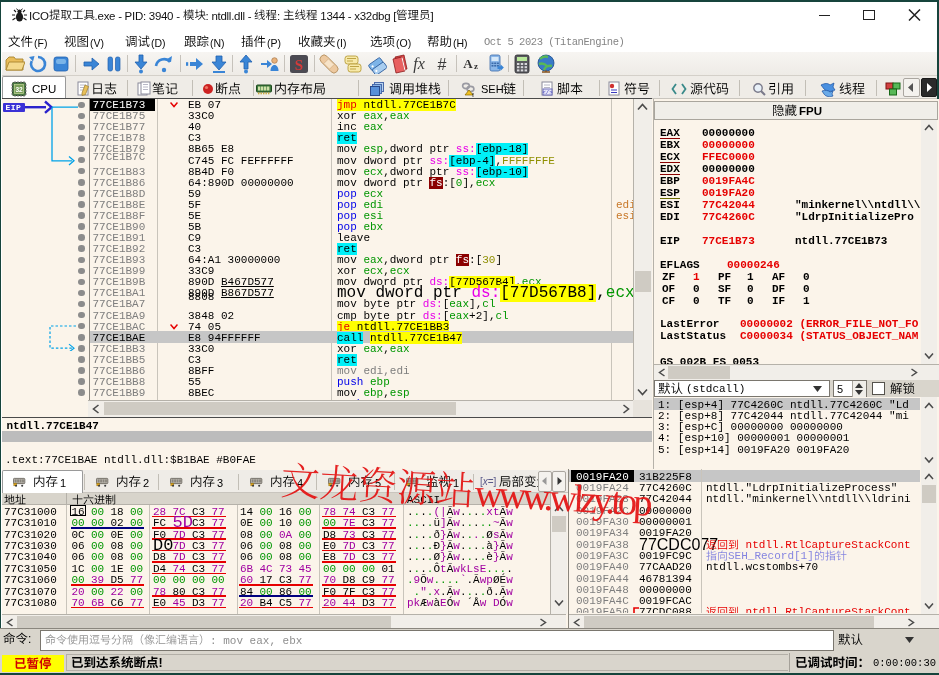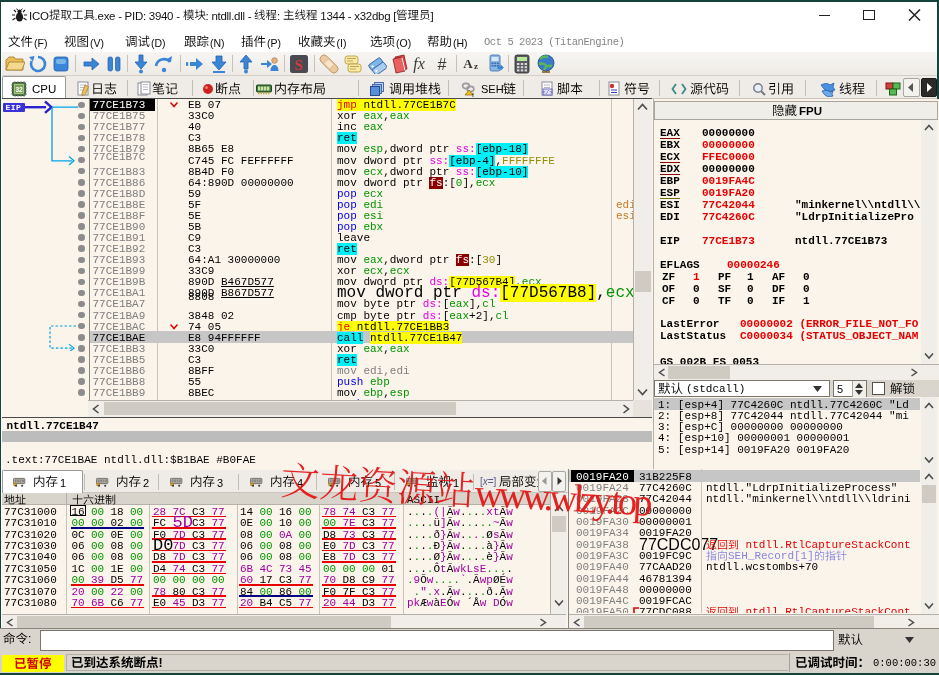--- a/index.html
+++ b/index.html
@@ -1266,20 +1266,40 @@
     </div>
     <div style="left:0px;top:628px;width:939px;height:24px;background:#d9d5cc;border-top:1px solid #8a867e"></div>
     <div class="lab" style="left:3px;top:632px;">
       <svg class="k" style="width:25.0px;height:12.5px;color:#000;" viewBox="0 -80 2000 1000">
         <use href="#s547d"></use>
         <use href="#s4ee4" x="1000"></use>
       </svg>
       <span style="font-size:12px;line-height:14px">:</span>
     </div>
     <div style="left:40px;top:629.5px;width:794px;height:21px;background:#fff;border:1px solid #7a766e"></div>
+    <div style="left:45px;top:634px;display:flex;white-space:nowrap">
+      <svg class="k" style="width:165.0px;height:11px;color:#8f8f8f;" viewBox="0 -80 15000 1000">
+        <use href="#s547d"></use>
+        <use href="#s4ee4" x="1000"></use>
+        <use href="#s4f7f" x="2000"></use>
+        <use href="#s7528" x="3000"></use>
+        <use href="#s9017" x="4000"></use>
+        <use href="#s53f7" x="5000"></use>
+        <use href="#s5206" x="6000"></use>
+        <use href="#s9694" x="7000"></use>
+        <use href="#sff08" x="8000"></use>
+        <use href="#s50cf" x="9000"></use>
+        <use href="#s6c47" x="10000"></use>
+        <use href="#s7f16" x="11000"></use>
+        <use href="#s8bed" x="12000"></use>
+        <use href="#s8a00" x="13000"></use>
+        <use href="#sff09" x="14000"></use>
+      </svg>
+      <span class="m" style="color:#8f8f8f;margin-top:1.5px">: mov eax, ebx</span>
+    </div>
     <div class="lab" style="left:838px;top:632.5px;">
       <svg class="k" style="width:25.0px;height:12.5px;color:#000;" viewBox="0 -80 2000 1000">
         <use href="#s9ed8"></use>
         <use href="#s8ba4" x="1000"></use>
       </svg>
     </div>
     <svg style="position:absolute;left:905px;top:637px" width="9" height="6" viewBox="0 0 9 6">
       <path d="M0 0h9L4.5 6z" fill="#333"></path>
     </svg>
     <div style="left:0px;top:652px;width:939px;height:21px;background:#d9d5cc"></div>

